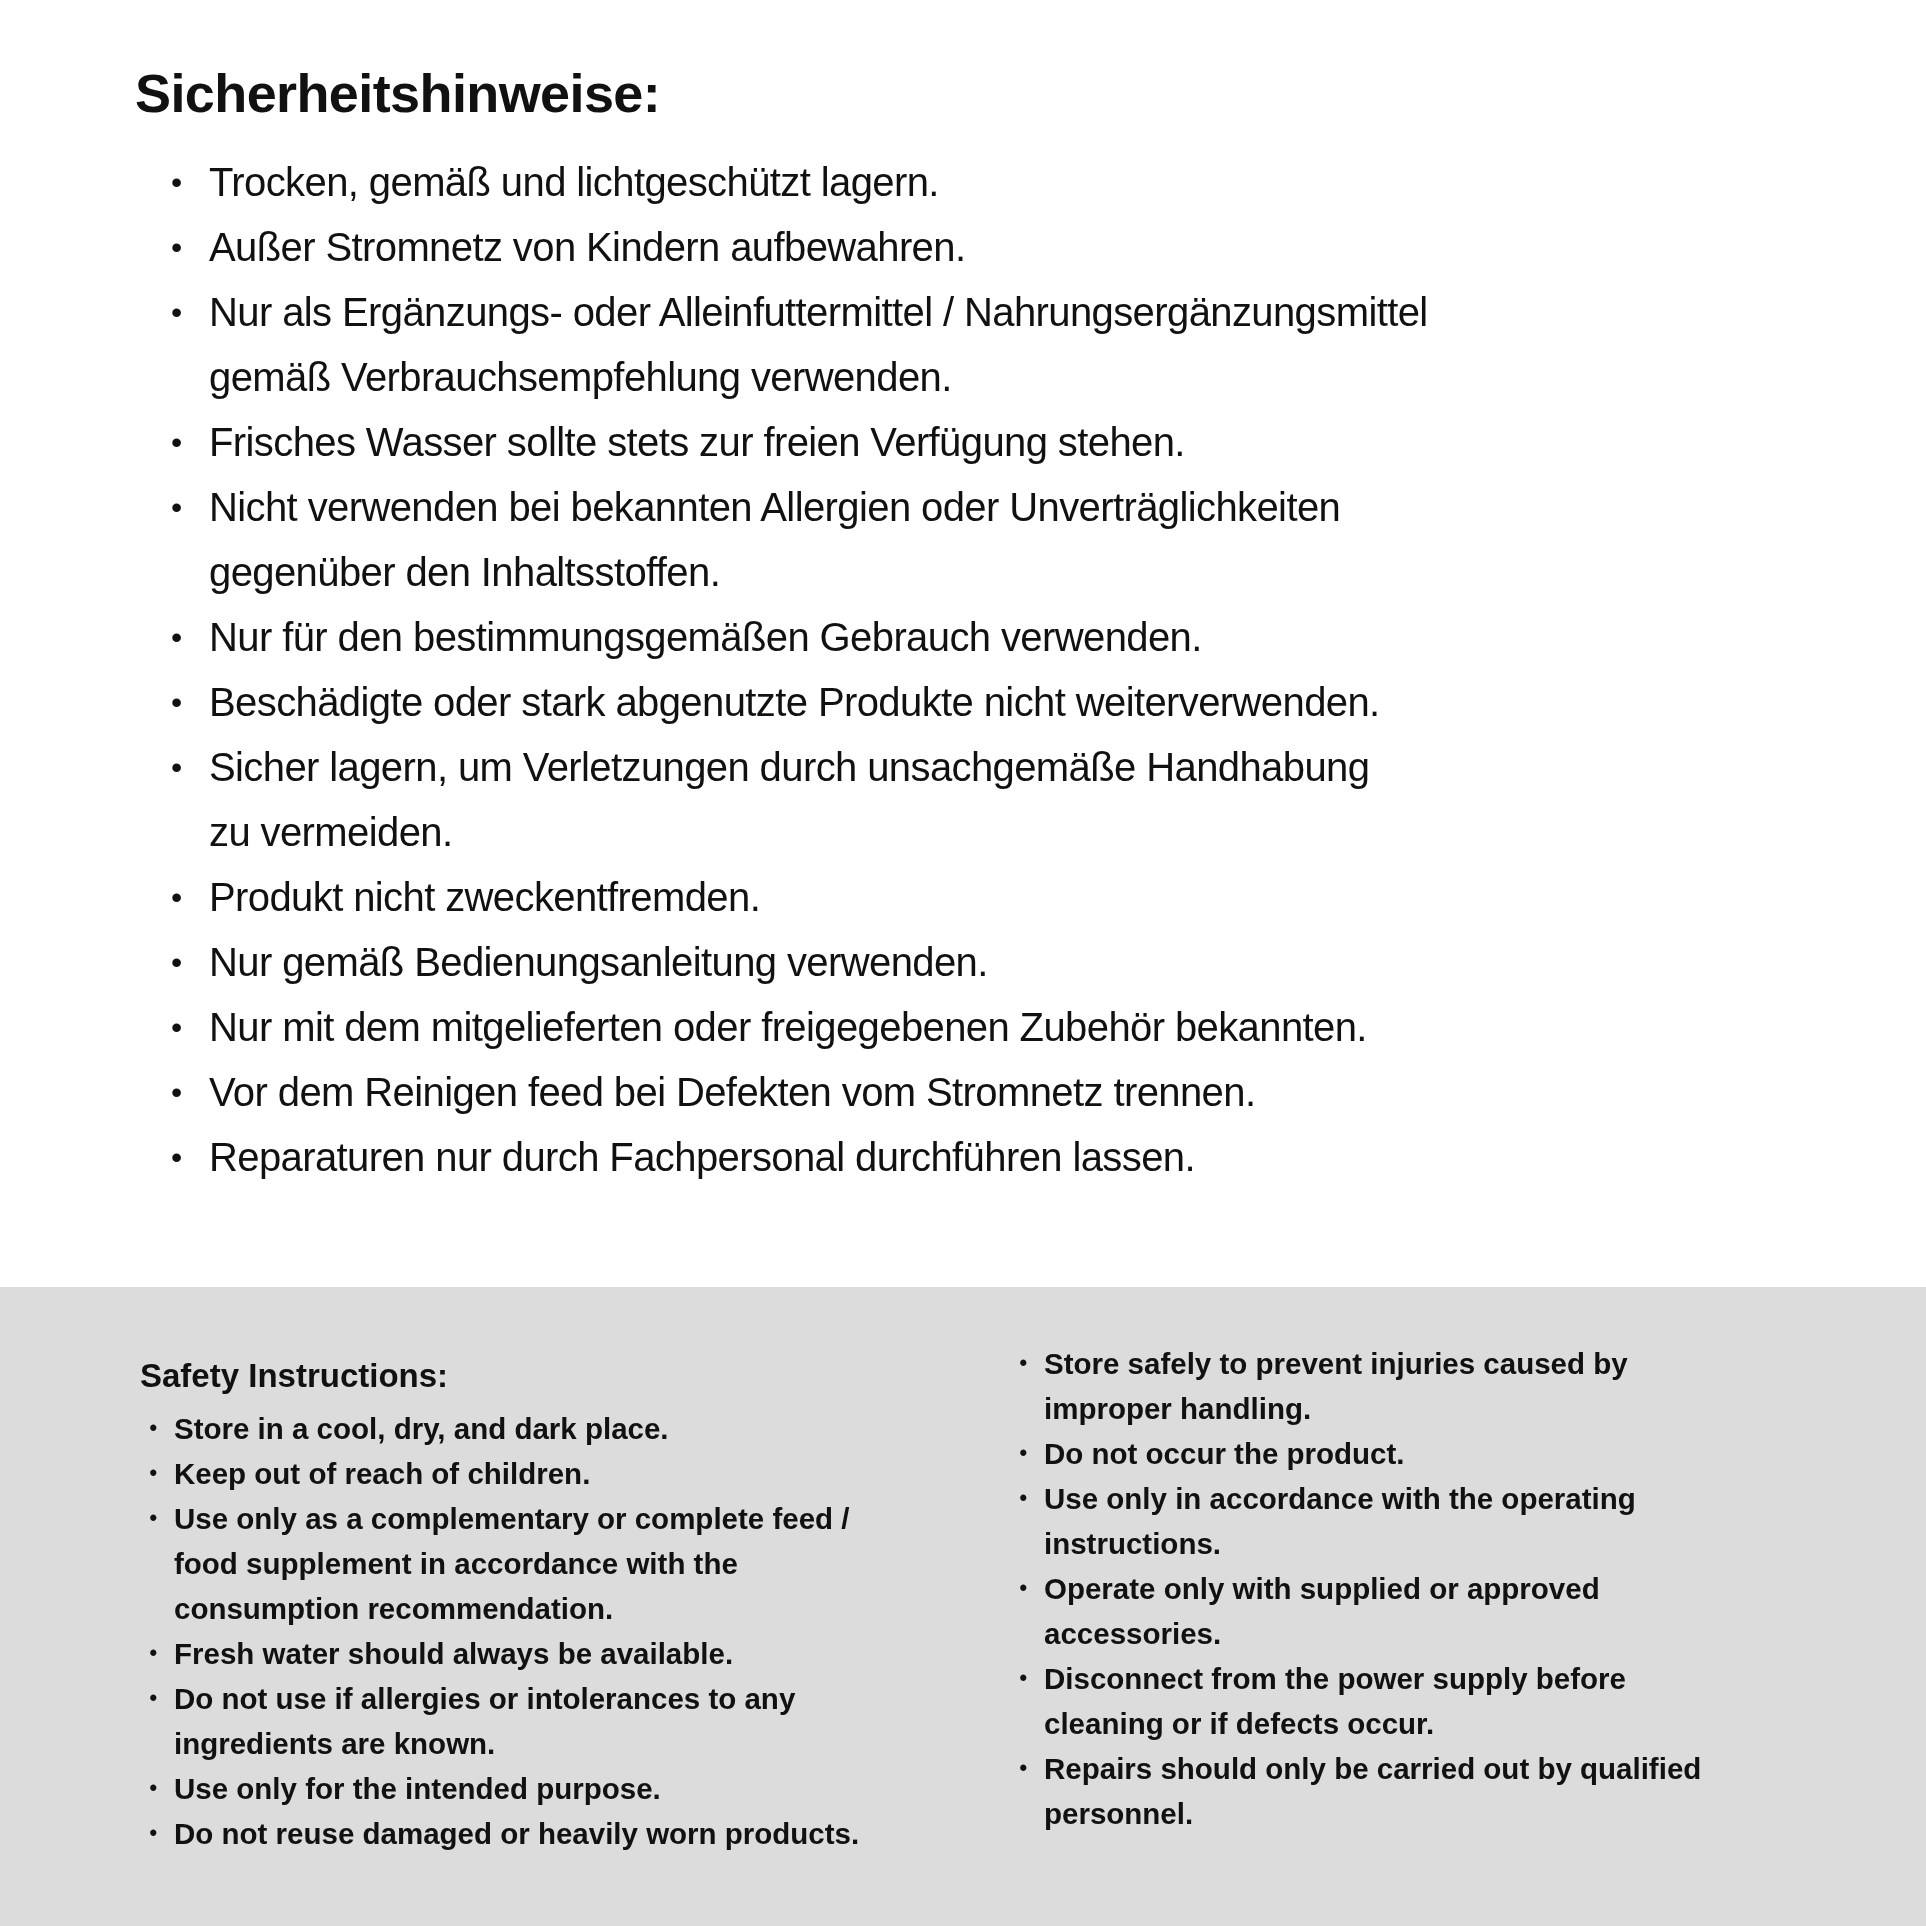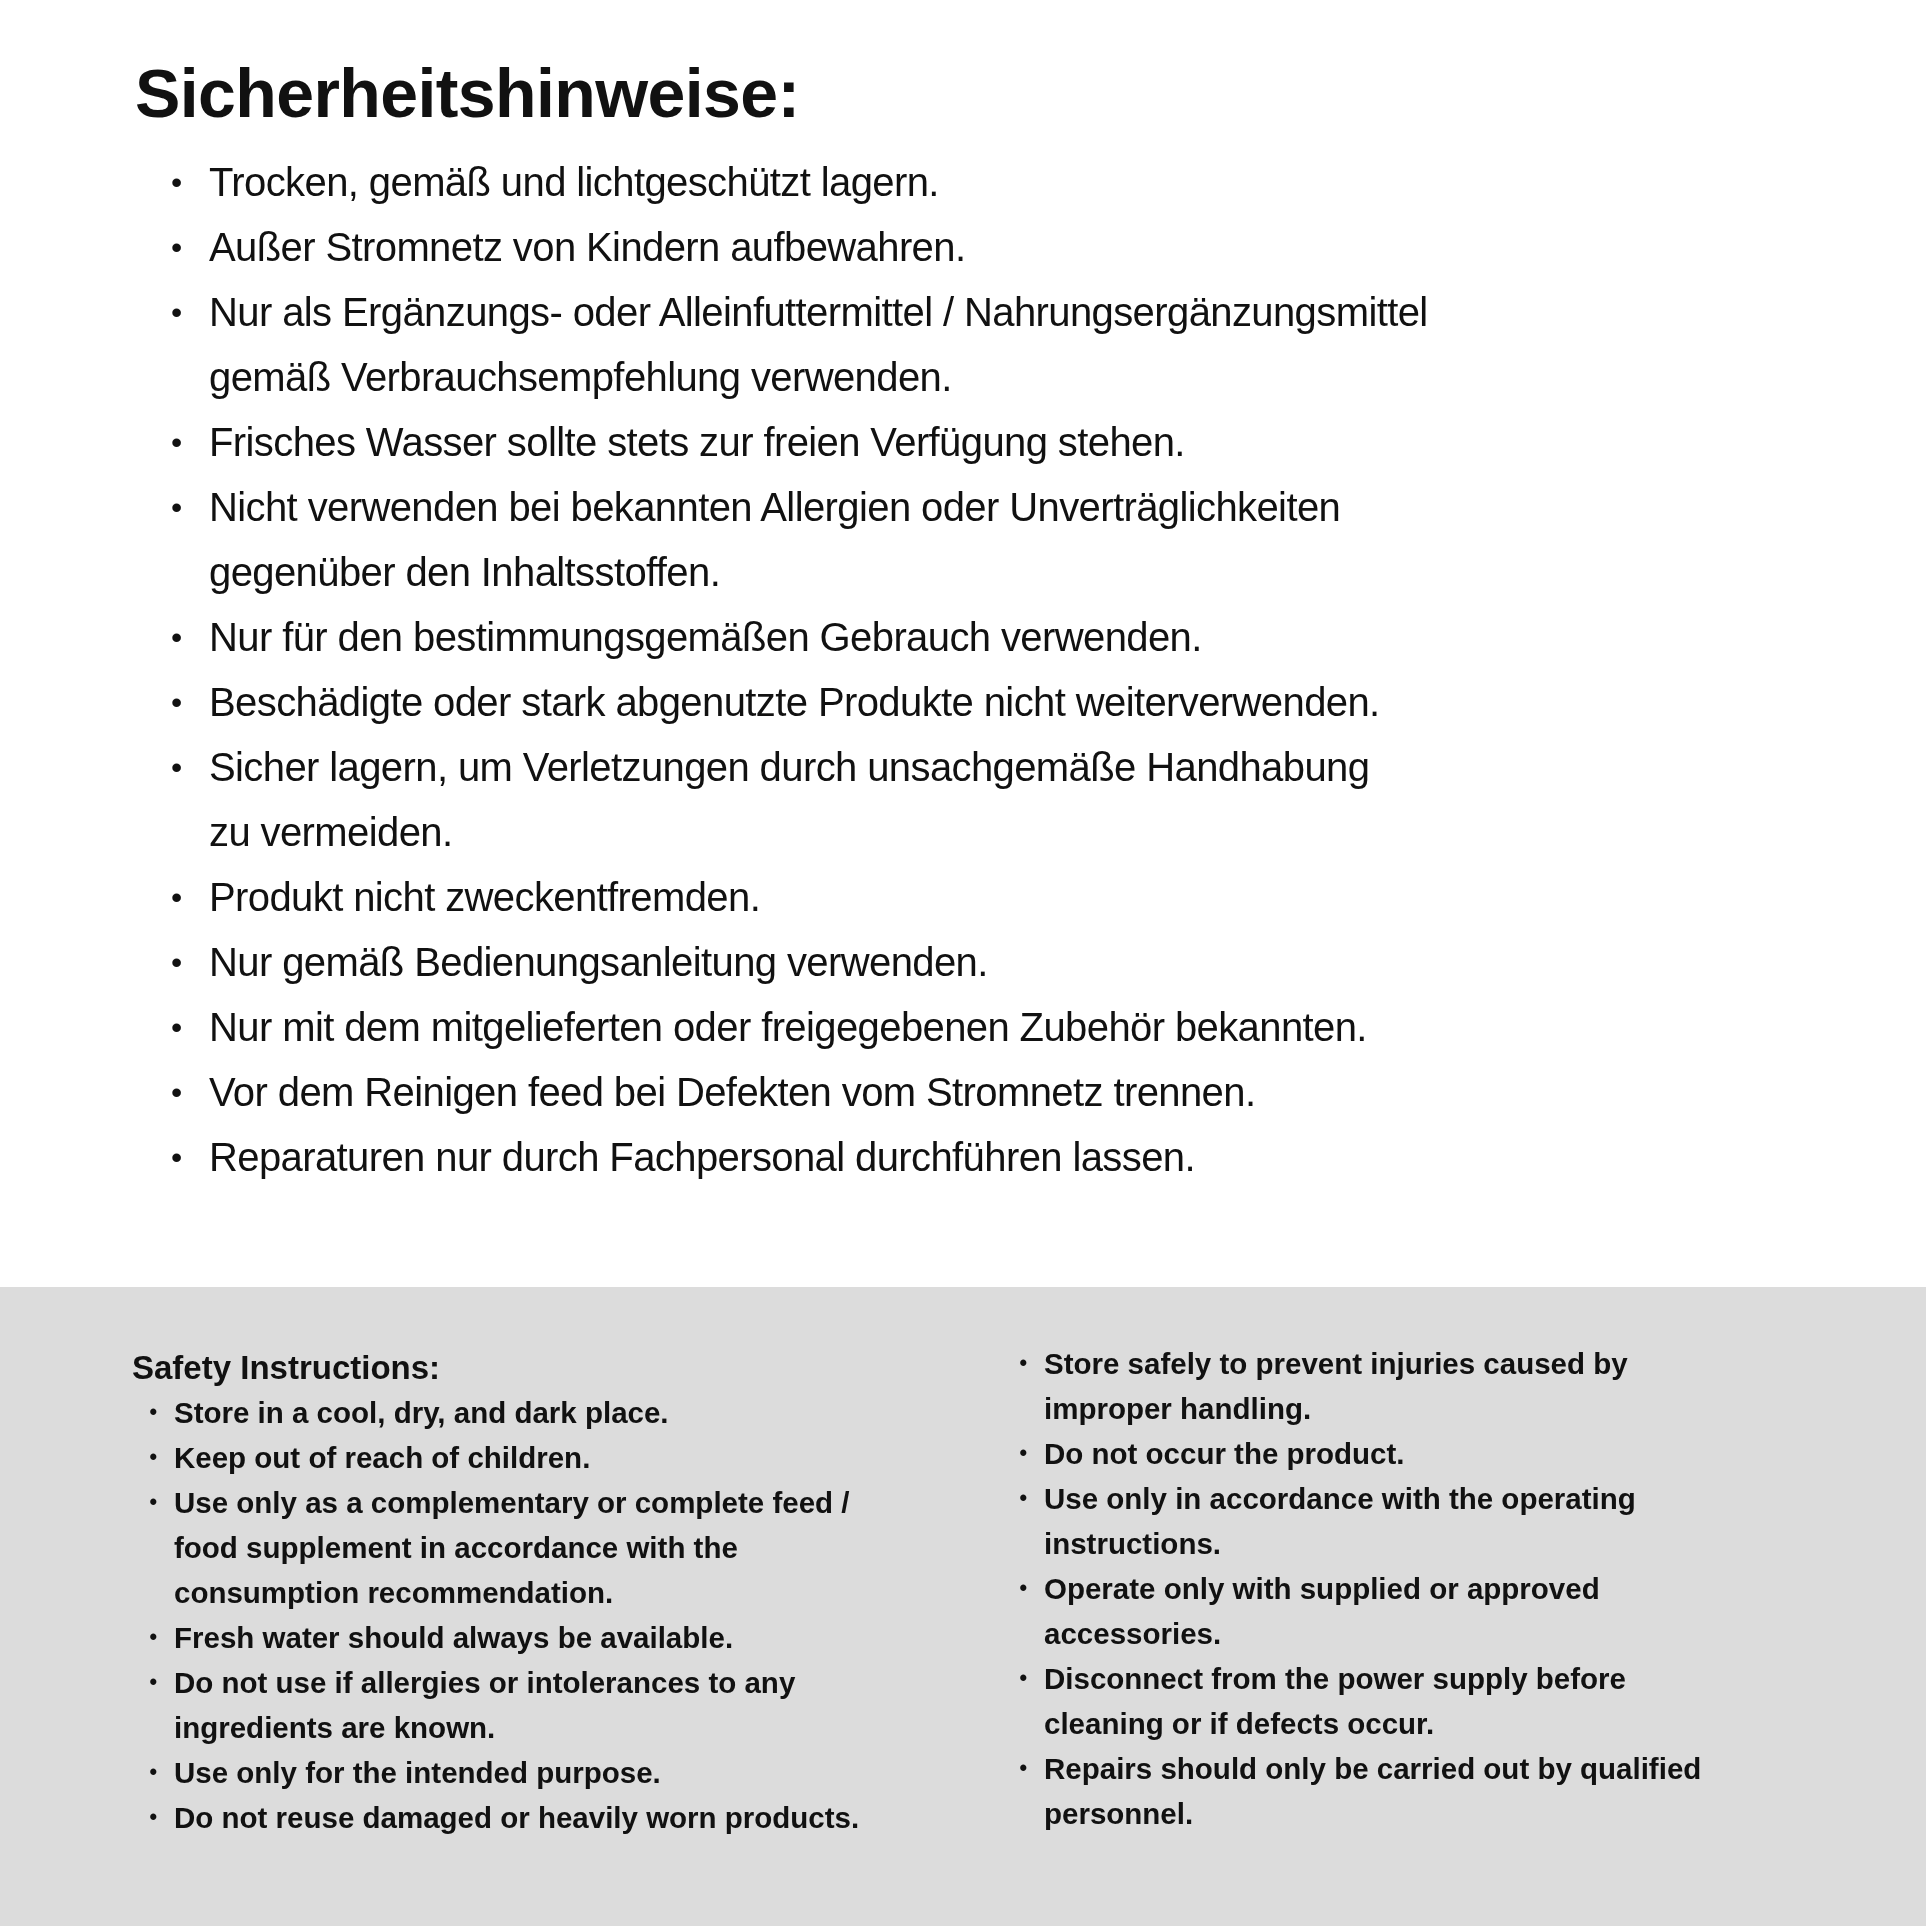--- a/index.html
+++ b/index.html
@@ -9,21 +9,21 @@
     font-family: "Liberation Sans", sans-serif;
     color: #111111;
     position: relative;
     overflow: hidden;
   }
 
   
   .section-de { padding: 64px 0 0 135px; }
   .section-de h1 {
     margin: 0 0 27px 0;
-    font-size: 68px;
+    font-size: 54px;
     line-height: 59px;
     font-weight: 700;
     letter-spacing: -0.6px;
   }
   .section-de ul {
     list-style: none;
     margin: 0; padding: 0;
     font-size: 40px;
     line-height: 65px;
     letter-spacing: -0.6px;
@@ -39,21 +39,21 @@
   .section-en {
     position: absolute;
     left: 0; top: 1287px;
     width: 1926px; height: 639px;
     background: #dcdcdc;
   }
   .section-en .col { position: absolute; }
   .section-en .col-left  { left: 132px;  top: 58px; width: 860px; }
   .section-en .col-right { left: 1002px; top: 54px; width: 886px; }
   .section-en h2 {
-    margin: 0; padding: 0;
+    margin: 8px; padding: 0;
     font-size: 33px;
     line-height: 45px;
     font-weight: 700;
   }
   .section-en ul {
     list-style: none;
     margin: 0; padding: 0;
     font-size: 29.5px;
     line-height: 45px;
   }

